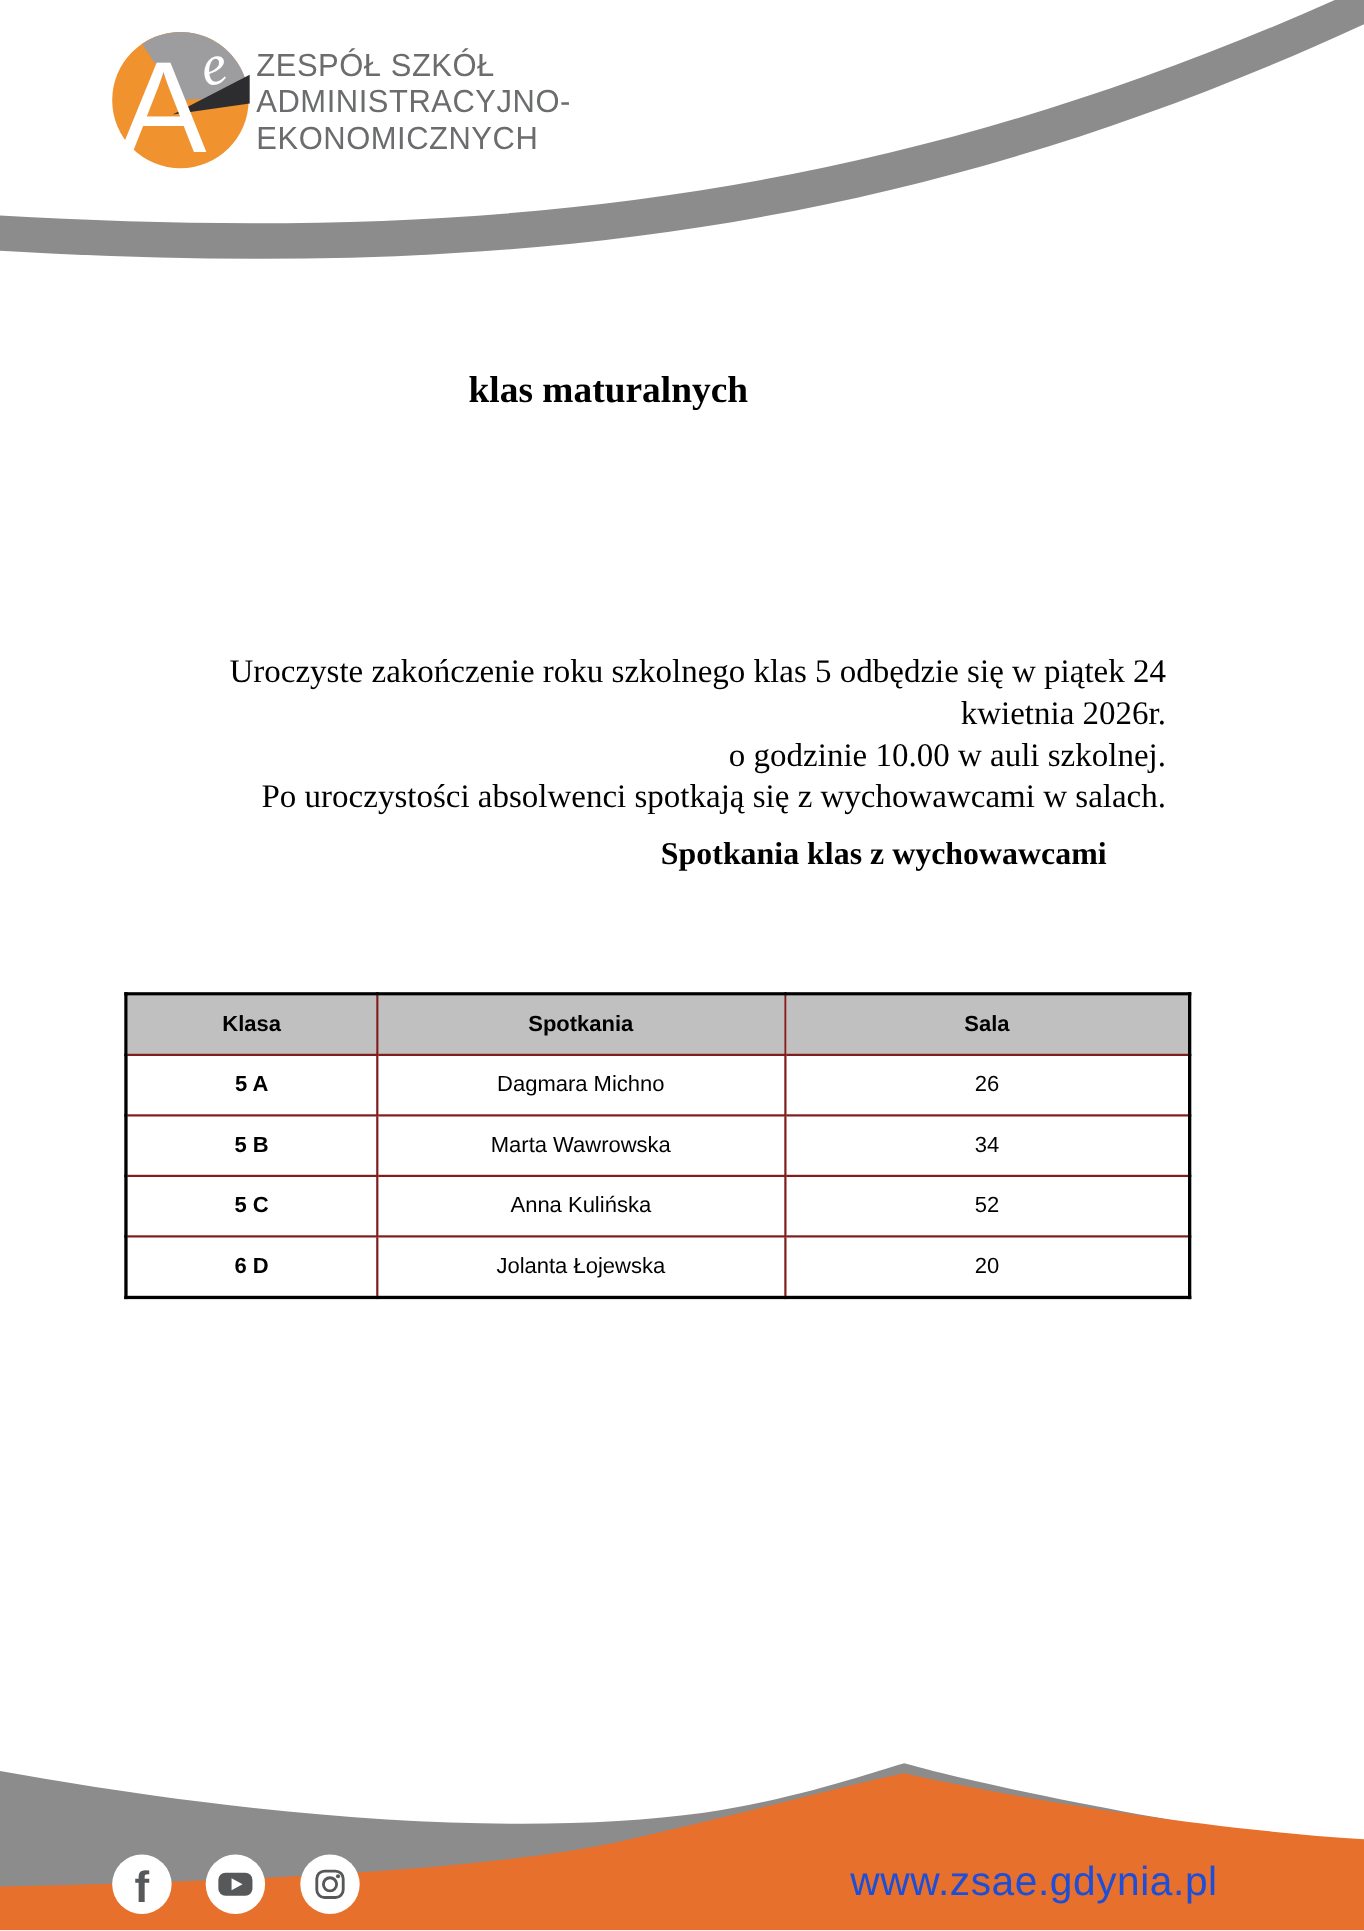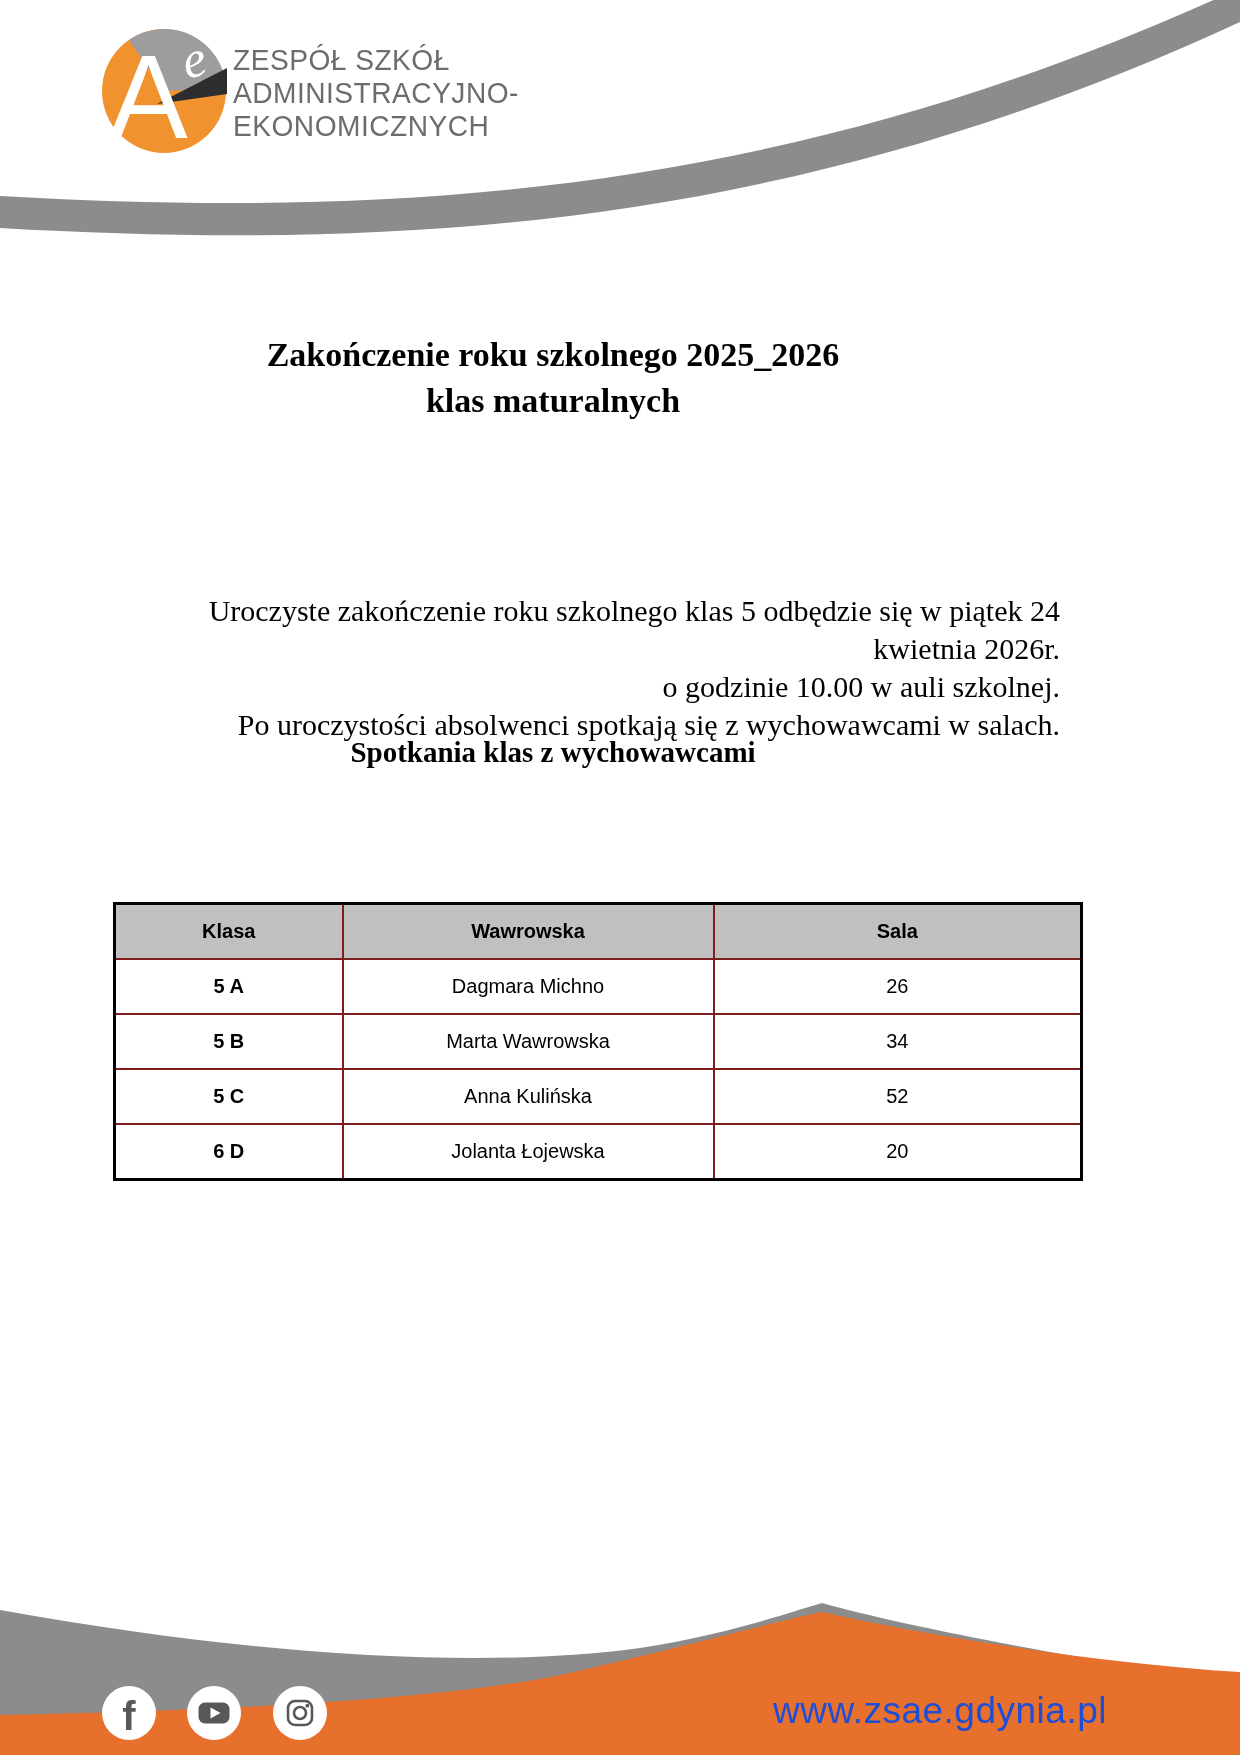--- a/index.html
+++ b/index.html
@@ -12,21 +12,21 @@
   .header-swoosh{left:0;top:0;width:1240px;height:260px;}
   .logo{left:99px;top:26px;width:130px;height:130px;}
   .school-name{left:233px;top:44px;font-family:"Liberation Sans",sans-serif;
                font-size:29px;line-height:33px;letter-spacing:.5px;color:#6b6c6e;
                transform:scaleX(.97);transform-origin:left top;white-space:nowrap;}
 
   
   .title{left:100px;top:332px;width:906px;text-align:center;
          font-size:34px;font-weight:bold;line-height:46px;}
   .intro{left:100px;top:592px;width:960px;font-size:30px;line-height:38px;text-align:right;}
-  .section-heading{left:100px;top:736px;width:906px;text-align:center;
+  .section-heading{left:100px;top:760px;width:906px;text-align:right;
                    font-size:29px;font-weight:bold;}
 
   
   .meet-table{left:113px;top:902px;border-collapse:collapse;table-layout:fixed;
               font-family:"Liberation Sans",sans-serif;font-size:20px;}
   .meet-table td,.meet-table th{border:2px solid #7f1d1d;text-align:center;vertical-align:middle;
               height:53px;padding:0;overflow:hidden;}
   .meet-table{border:3px solid #000;}
   .meet-table th{background:var(--table-header-bg,#bfbfbf);font-weight:bold;}
   .meet-table td.klasa{font-weight:bold;text-align:center;}
@@ -58,42 +58,41 @@
     <text x="84" y="50" font-size="52" fill="#ffffff" font-style="italic" font-family="Liberation Serif, serif" transform="rotate(-14 98 36)">e</text>
   </svg>
 
   <div class="abs school-name">
     <div>ZESPÓŁ SZKÓŁ</div>
     <div>ADMINISTRACYJNO-</div>
     <div>EKONOMICZNYCH</div>
   </div>
 
   <div class="abs title">
-    <div>Zakończenie roku szkolnego 2025_2026</div>
     <div>klas maturalnych</div>
   </div>
 
   <div class="abs intro">
     <div>Uroczyste zakończenie roku szkolnego klas 5 odbędzie się w piątek 24 kwietnia 2026r.</div>
     <div>o godzinie 10.00 w auli szkolnej.</div>
     <div>Po uroczystości absolwenci spotkają się z wychowawcami w salach.</div>
   </div>
 
   <div class="abs section-heading">Spotkania klas z wychowawcami</div>
 
   <table class="abs meet-table">
     <colgroup>
         <col style="width:228px">
         <col style="width:371px">
         <col style="width:368px">
       </colgroup>
     <thead>
       <tr>
         <th>Klasa</th>
-        <th>Wawrowska</th>
+        <th>Spotkania</th>
         <th>Sala</th>
       </tr>
     </thead>
     <tbody>
       <tr>
         <td class="klasa">5 A</td>
         <td>Dagmara Michno</td>
         <td>26</td>
       </tr>
       <tr>

